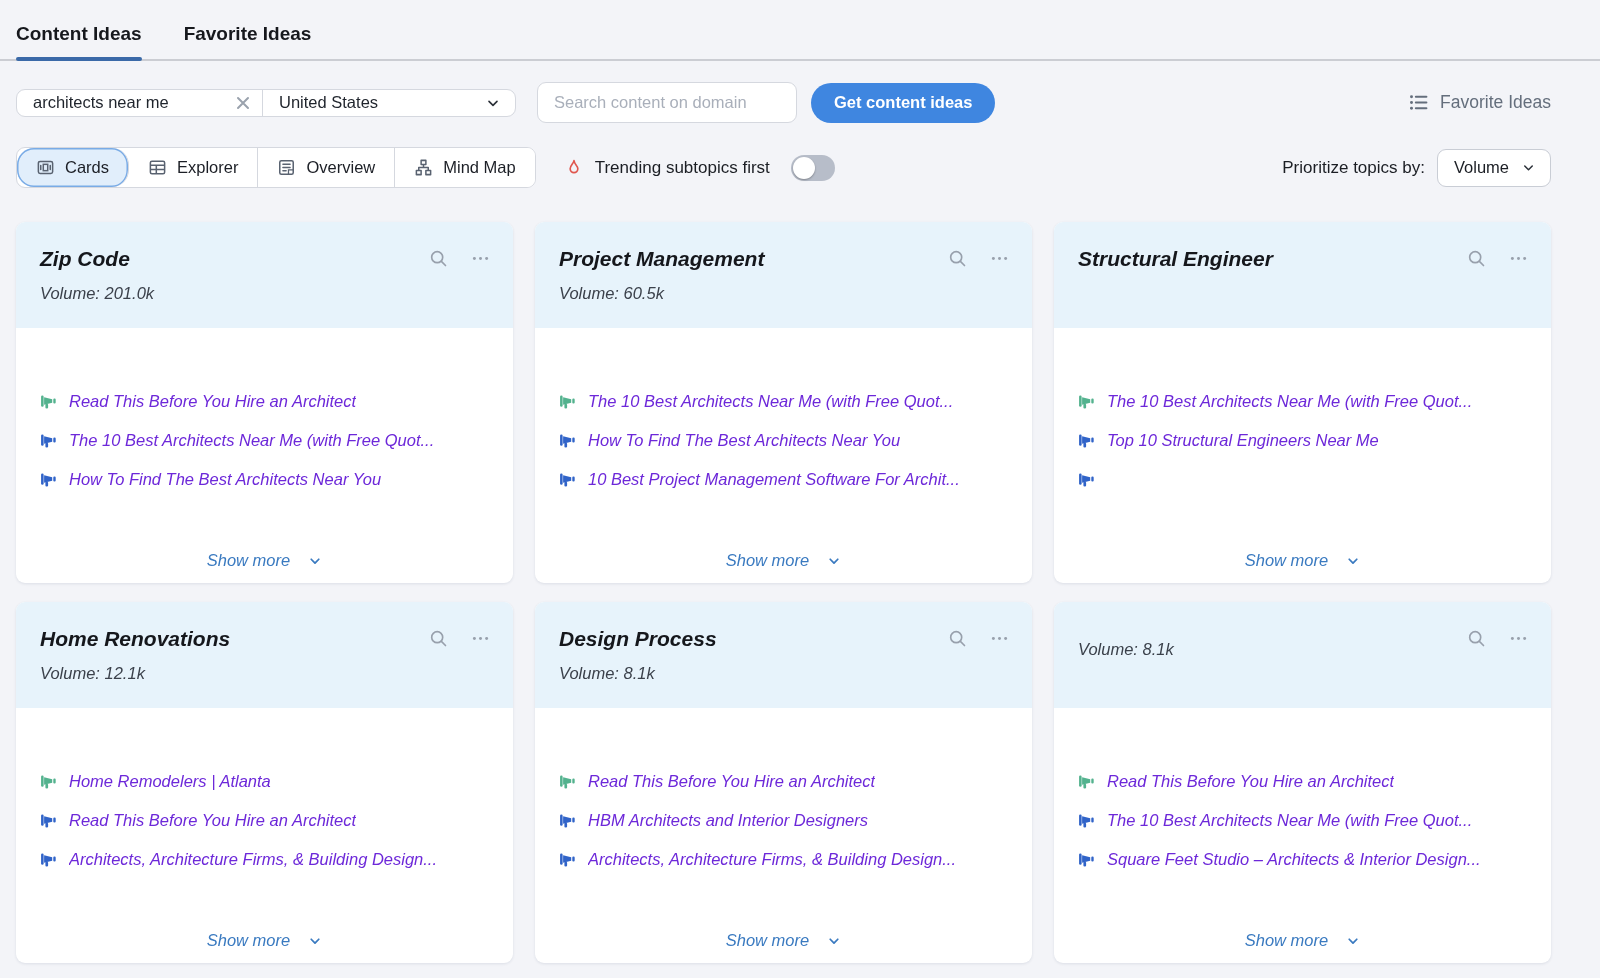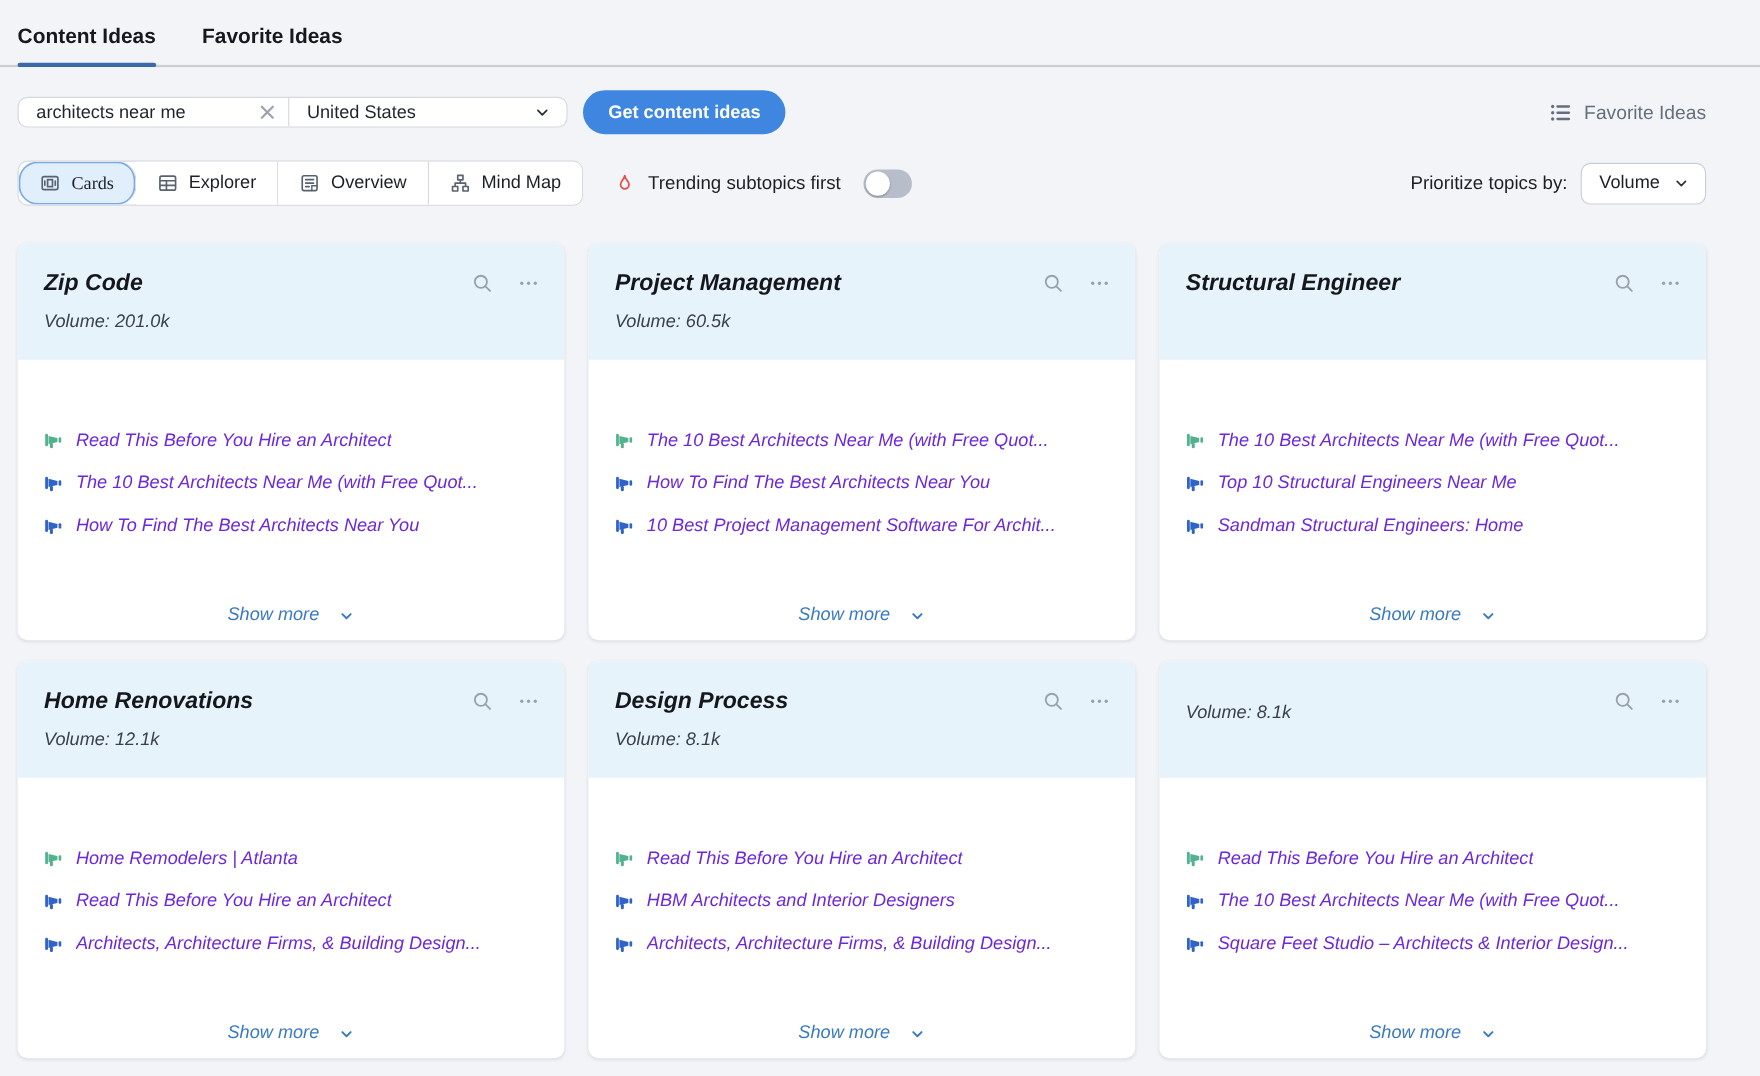--- a/index.html
+++ b/index.html
@@ -24,21 +24,21 @@
   .get-ideas-btn { margin-left:14px; height:40px; padding:0 23px; border:none; border-radius:20px; background:#3f86e0; color:#fff; font-size:16.5px; font-weight:600; font-family:inherit; cursor:pointer; }
   .flex-spacer { flex:1; }
   .fav-link { display:flex; align-items:center; gap:11px; font-size:17.5px; color:#646e7c; cursor:pointer; }
 
   
   .view-row { display:flex; align-items:center; margin:24px 16px 0; padding-right:33px; }
   .segmented { display:flex; height:41px; background:#fff; border:1px solid #d5d8df; border-radius:9px; }
   .segment { display:flex; align-items:center; gap:10px; padding:0 19px; font-size:16.5px; color:#1c1f26; border-right:1px solid #d5d8df; cursor:pointer; background:#fff; }
   .segment:first-child { border-radius:8px 0 0 8px; }
   .segment:last-child { border-right:none; border-radius:0 8px 8px 0; }
-  .segment.active { background:#e1eefb; box-shadow:inset 0 0 0 1.5px #79abe6; border-radius:17px;font-family:Liberation Serif, serif; }
+  .segment.active { background:#e1eefb; box-shadow:inset 0 0 0 1.5px #79abe6; border-radius:17px; }
   .seg-icon { color:#596270; display:flex; }
   .trending-group { margin-left:28px; display:flex; align-items:center; gap:11px; font-size:17px; color:#1b1e24; }
   .toggle { position:relative; width:44px; height:26px; border-radius:13px; background:#b7bdc9; margin-left:10px; cursor:pointer; flex-shrink:0; }
   .toggle .knob { position:absolute; top:2px; left:2px; width:22px; height:22px; border-radius:50%; background:#fff; box-shadow:0 1px 2px rgba(0,0,0,.3); transition:left .15s; }
   .prioritize-label { font-size:17px; color:#1b1e24; }
   .volume-select { margin-left:12px; display:flex; align-items:center; gap:12px; height:38px; padding:0 14px 0 16px; background:#fff; border:1px solid #c9cdd5; border-radius:9px; font-size:16.5px; color:#1b1e24; cursor:pointer; }
 
   
   .grid { display:grid; grid-template-columns:repeat(3, 1fr); gap:19px 22px; margin:34px 49px 0 16px;font-style:italic; }
   .card { height:361px; background:#fff; border-radius:9px; box-shadow:0 1px 3px rgba(24,39,75,.10); overflow:hidden; display:flex; flex-direction:column; }
@@ -84,20 +84,21 @@
     <div class="kw-divider"></div>
     <div class="country-select">
       <span>United States</span>
       <span>
         <svg width="16" height="16" viewBox="0 0 24 24">
             <path d="M6 9.5 L12 15.5 L18 9.5" stroke="#2b3038" stroke-width="2.4" fill="none" stroke-linecap="round" stroke-linejoin="round"></path>
           </svg>
       </span>
     </div>
   </div>
+  <input class="domain-input" type="text" placeholder="Search content on domain" style="">
   <button class="get-ideas-btn">Get content ideas</button>
   <div class="flex-spacer"></div>
   <div class="fav-link">
     <span>
       <svg width="21" height="21" viewBox="0 0 24 24">
         <circle cx="4" cy="5.5" r="1.7" fill="#646e7c"></circle>
           <circle cx="4" cy="12" r="1.7" fill="#646e7c"></circle>
           <circle cx="4" cy="18.5" r="1.7" fill="#646e7c"></circle>
         <path d="M9 5.5 H21 M9 12 H21 M9 18.5 H21" stroke="#646e7c" stroke-width="2.4" stroke-linecap="round"></path>
       </svg>
@@ -367,21 +368,20 @@
 
   <div class="idea-item">
     <span class="idea-icon blue">
       <svg width="17" height="17" viewBox="0 0 22 22" fill="currentColor">
         <rect x="1.4" y="4.4" width="3.3" height="14.6" rx="1.6"></rect>
         <polygon points="5.3,6.8 15.8,9.4 15.8,14 5.3,16.6"></polygon>
         <rect x="17.2" y="8.5" width="3.1" height="6.4" rx="1.4"></rect>
         <rect x="7" y="15.2" width="3.5" height="6.2" rx="1.5"></rect>
       </svg>
     </span>
-    <span class="idea-text">Sandman Structural Engineers: Home</span>
   </div>
 </div>
       <div class="show-more">
         <span>Show more</span>
         <span>
           <svg width="14" height="14" viewBox="0 0 24 24">
               <path d="M5.5 9 L12 15.5 L18.5 9" stroke="#3a7ac0" stroke-width="3" fill="none" stroke-linecap="round" stroke-linejoin="round"></path>
             </svg>
         </span>
       </div>

